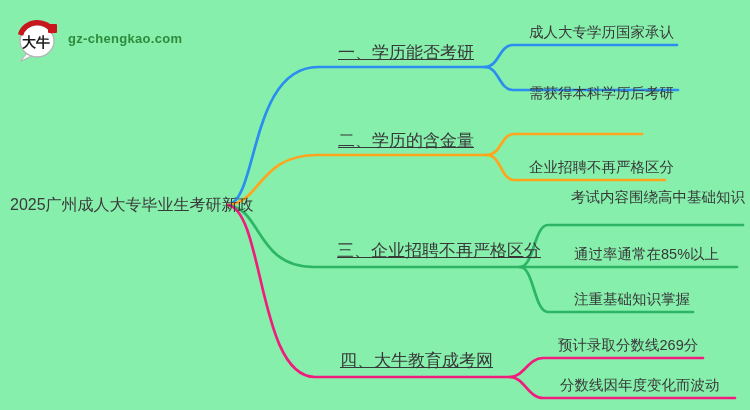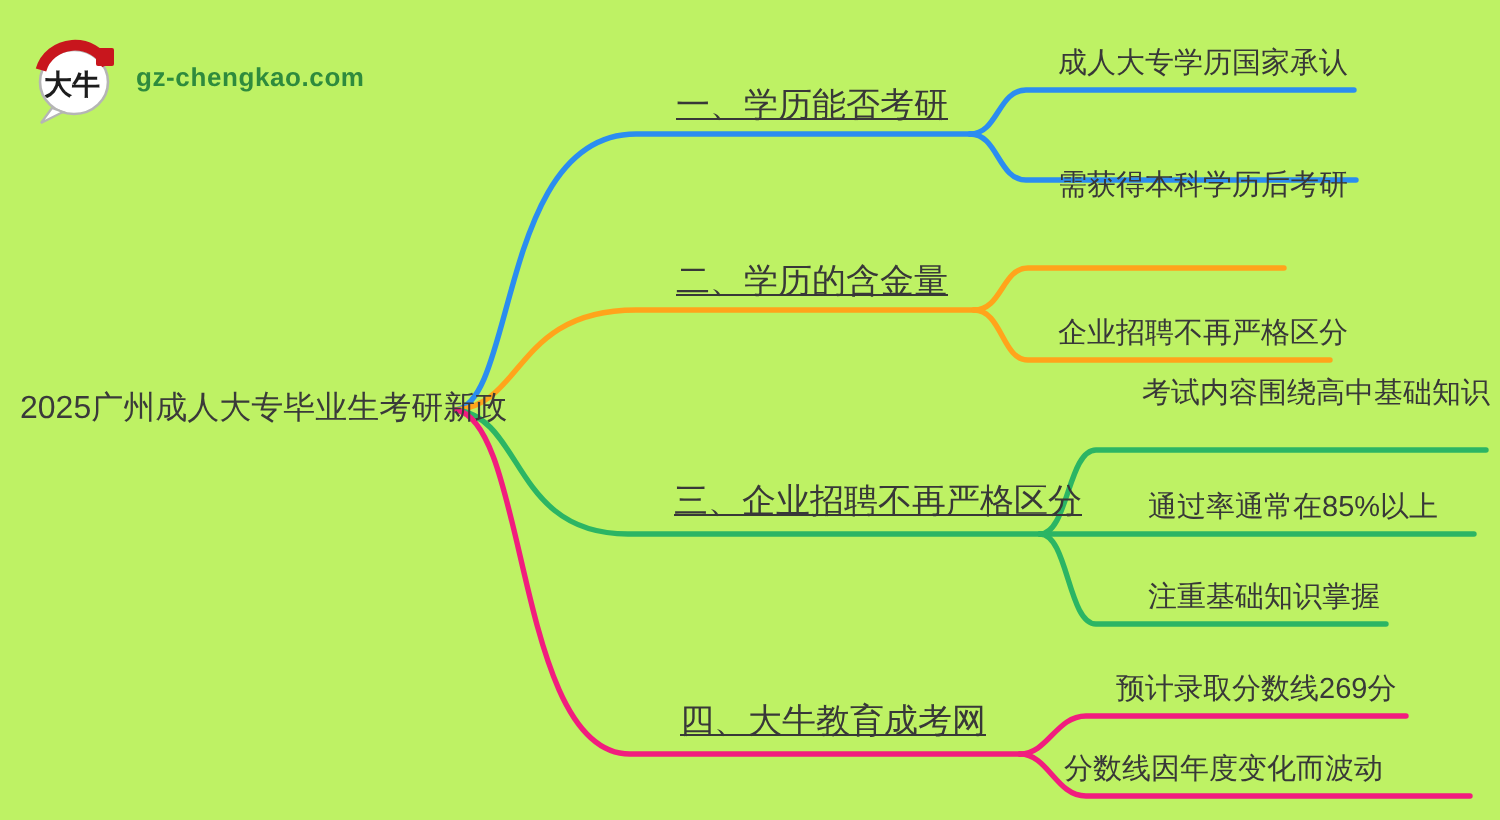--- a/index.html
+++ b/index.html
@@ -1,17 +1,17 @@
 <!DOCTYPE html>
 <html><head>
 <meta charset="utf-8">
 <style>
   html,body{margin:0;padding:0;background:#fff;}
   .stage{
-    position:relative;width:750px;height:410px;background:#bef264;overflow:hidden;
+    position:relative;width:750px;height:410px;background:#86efac;overflow:hidden;
     font-family:"Liberation Sans","DejaVu Sans",sans-serif;
   }
   .links{position:absolute;left:0;top:0;width:750px;height:410px;}
   .links path{fill:none;stroke-width:2.7;stroke-linecap:round;stroke-linejoin:round;}
   .lbl{position:absolute;white-space:nowrap;line-height:1.25;}
   .root-title{font-size:16px;color:#3a3a3a;}
   .branch{font-size:17px;color:#383838;text-decoration:underline;}
   .leaf{font-size:14.5px;color:#383838;}
   
   .pos-title{left:10px;top:195px;}
@@ -20,21 +20,21 @@
   .pos-b3{left:337px;top:240px;}
   .pos-b4{left:340px;top:350px;}
   .pos-b1l1{left:529px;top:23px;}
   .pos-b1l2{left:529px;top:84px;text-align:center;}
   .pos-b2l1{left:529px;top:113px;}
   .pos-b2l2{left:529px;top:158px;}
   .pos-b3l1{left:571px;top:188px;}
   .pos-b3l2{left:574px;top:245px;}
   .pos-b3l3{left:574px;top:290px;}
   .pos-b4l1{left:558px;top:336px;}
-  .pos-b4l2{left:532px;top:376px;}
+  .pos-b4l2{left:560px;top:376px;}
   
   .logo{position:absolute;left:14px;top:14px;display:flex;align-items:center;gap:8px;}
   .logo-texts{display:flex;flex-direction:column;justify-content:center;}
   .logo-name{font-size:18px;font-weight:bold;letter-spacing:1px;}
   .logo-url{font-size:13px;font-weight:bold;letter-spacing:0.3px;margin-top:1px;}
 </style>
 </head>
 <body>
 
 <div class="stage">

